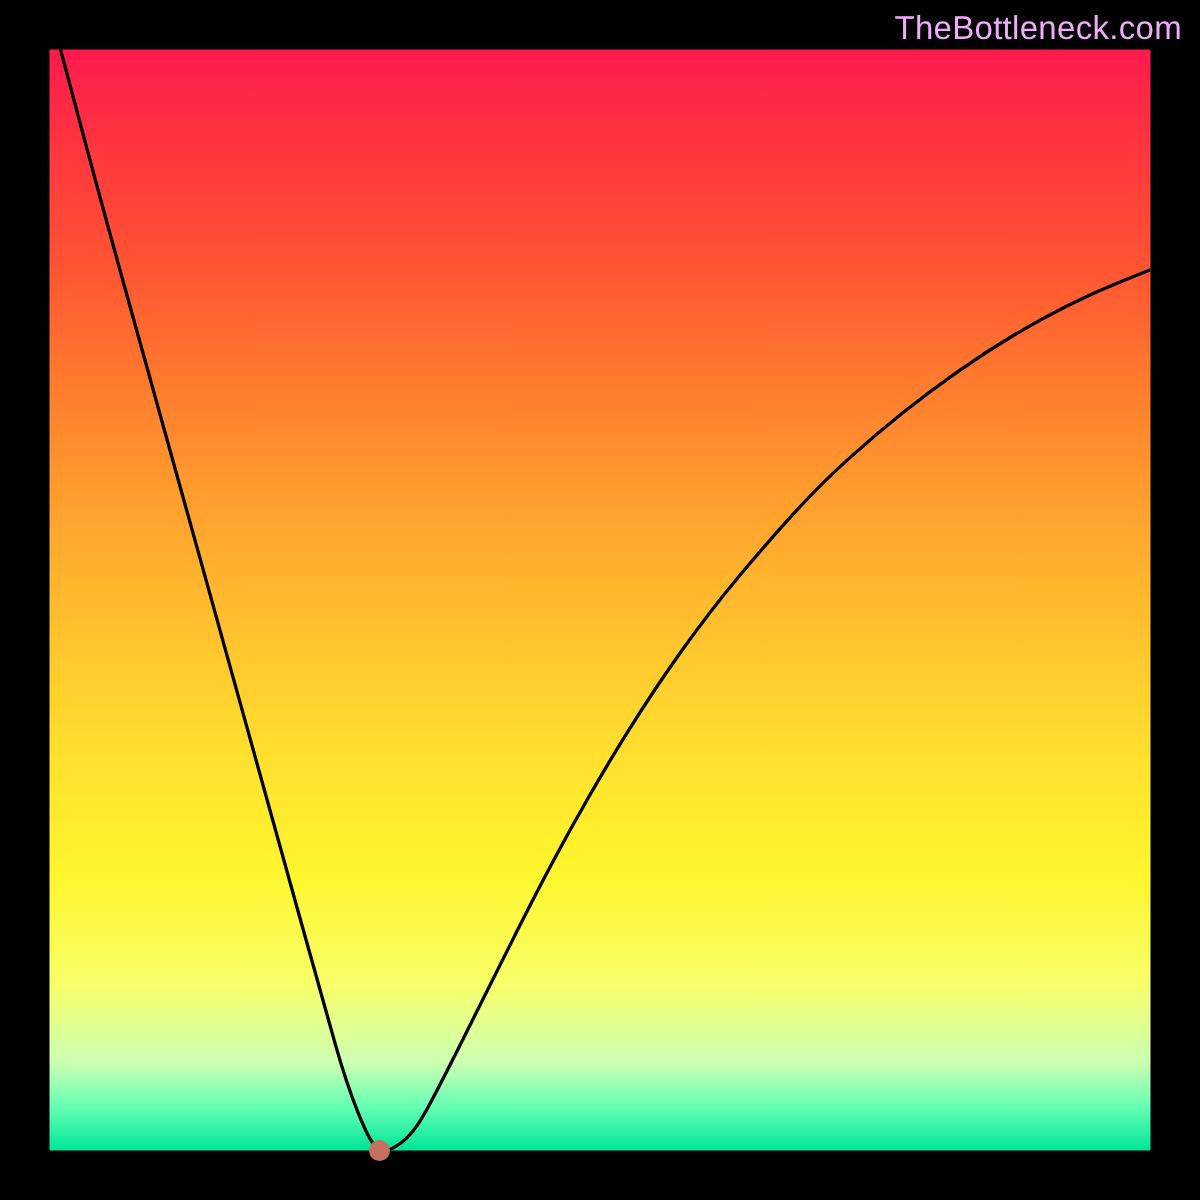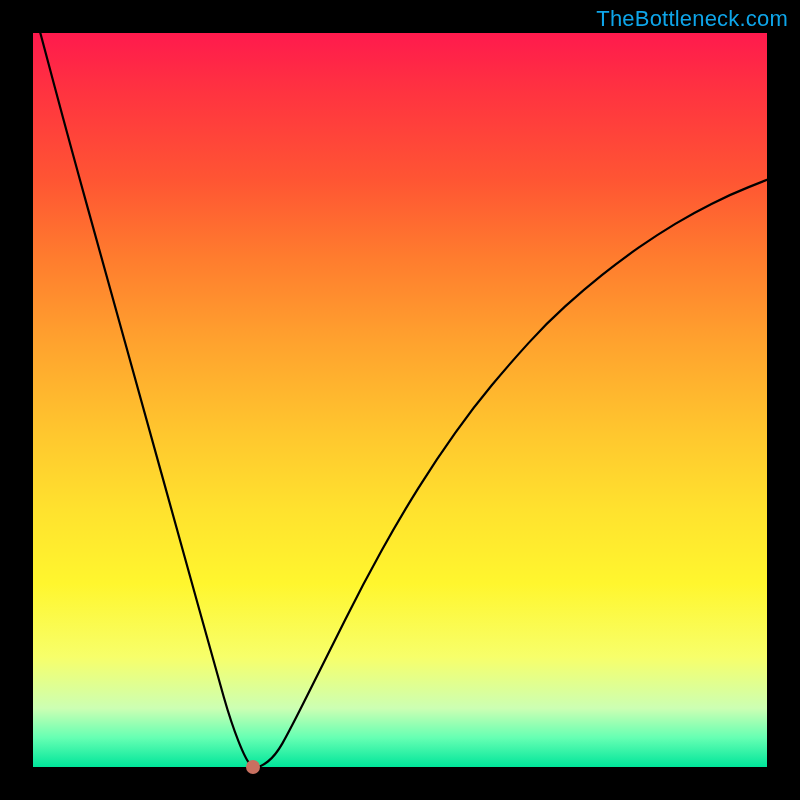--- a/index.html
+++ b/index.html
@@ -45,21 +45,21 @@
     width: 14px;
     height: 14px;
     border-radius: 50%;
     background: #c87060;
     transform: translate(-50%, -50%);
   }
   .watermark {
     position: absolute;
     top: 6px;
     right: 12px;
-    color: #0ea5e9;
+    color: #f0abfc;
     font-size: 22px;
     font-weight: 500;
     letter-spacing: 0.2px;
   }
 </style>
 </head>
 <body>
 
 <div class="plot-area">
   <svg class="curve-svg" viewBox="0 0 734 734" preserveAspectRatio="none">

